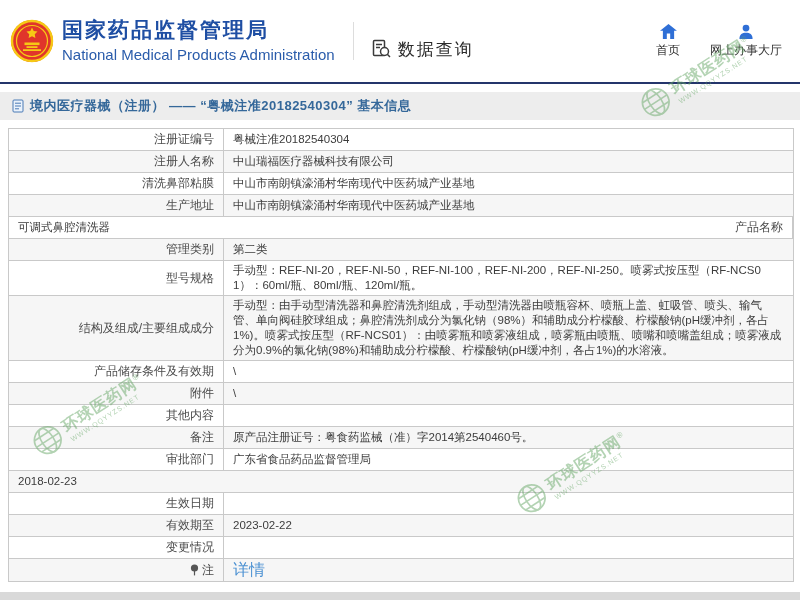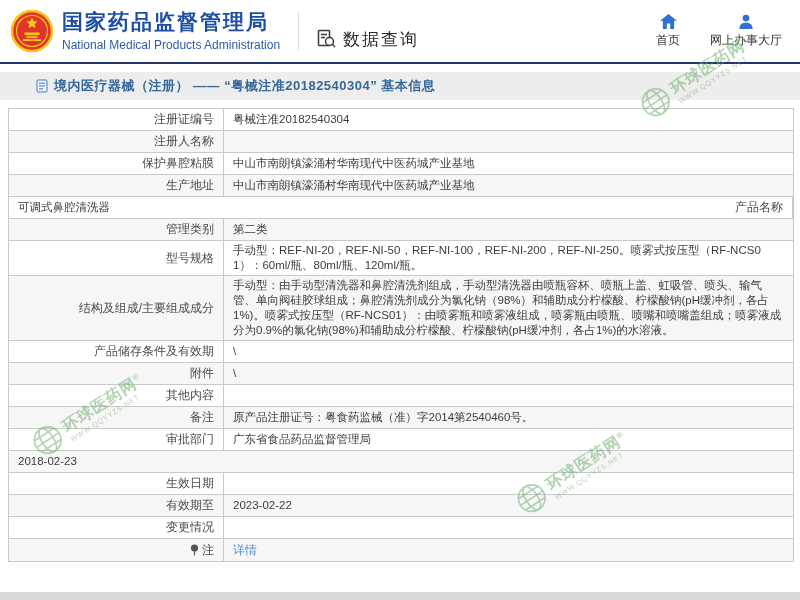--- a/index.html
+++ b/index.html
@@ -4,59 +4,59 @@
 <style>
   * { margin:0; padding:0; box-sizing:border-box; }
   html,body { width:800px; height:600px; }
   body {
     font-family:"Liberation Sans","DejaVu Sans",sans-serif;
     background:#ffffff; position:relative; overflow:hidden; color:#333;
   }
 
   
   .header {
-    height:64px; background:#fff; display:flex; align-items:center;
+    height:84px; background:#fff; display:flex; align-items:center;
     border-bottom:2px solid #24356b; padding:0 14px 0 10px; position:relative; z-index:2;
   }
   .brand { display:flex; align-items:center; gap:8px; }
   .brand-names { display:flex; flex-direction:column; line-height:1.1; }
   .org-cn { color:#1e4ea3; font-size:21px; font-weight:bold; letter-spacing:2px; }
-  .org-en { color:#2a5cab; font-size:12px; margin-top:6px; }
+  .org-en { color:#2a5cab; font-size:15px; margin-top:6px; }
   .hdr-divider { width:1px; height:38px; background:#ddd; margin:0 16px 0 18px; }
   .query { display:flex; align-items:center; gap:6px; cursor:pointer;margin-top:16px; }
   .query-label { font-size:17px; color:#2b2b2b; letter-spacing:2px; }
   .hdr-nav { margin-left:auto; display:flex; gap:30px; padding-right:4px;text-align:right; }
   .nav-item { display:flex; flex-direction:column; align-items:center; gap:3px; cursor:pointer; }
   .nav-item span.lbl { font-size:12px; color:#333; }
 
   
   .crumbbar {
     margin-top:8px; height:28px; background:#ededed;
-    display:flex; align-items:center; gap:6px; padding-left:36px;
+    display:flex; align-items:center; gap:6px; padding-left:12px;
     position:relative; z-index:2;
   }
   .crumb-text { font-size:13px; font-weight:600; color:#35689a; letter-spacing:.5px; }
 
   
   .info-table {
     margin:8px 6px 0 8px; width:786px;
     border:1px solid #c9c9c9; background:#fff;
     position:relative; z-index:1;
   }
   .row { display:flex; align-items:center; border-bottom:1px solid #c9c9c9; min-height:22px; background:#fff; }
   .row:last-child { border-bottom:none; }
   .row:nth-child(even) { background:#f6f6f6; }
   .cell { padding:2px 9px; }
   .cell.label {
     width:215px; flex:none; text-align:right; color:#4a4a4a; font-size:12px;
     border-right:1px solid #c9c9c9; align-self:stretch;
     display:flex; align-items:center; justify-content:flex-end; gap:3px; line-height:15px;
   }
   .cell.value { flex:1; font-size:11.5px; color:#3c3c3c; line-height:15px; word-break:break-all; }
-  .cell.value a { color:#4a90d2; text-decoration:none; font-size:12px; }
+  .cell.value a { color:#4a90d2; text-decoration:none; font-size:16px; }
   .pin { display:inline-flex; align-items:center; }
 
   
   .wm {
     position:absolute; display:flex; align-items:flex-end; gap:4px;
     opacity:.5; pointer-events:none; z-index:3;
     transform:rotate(-33deg); color:#69a869;
   }
   .wm-txt { display:flex; flex-direction:column; line-height:1; }
   .wm-main { font-size:16px; font-weight:bold; letter-spacing:1px; white-space:nowrap; }
@@ -136,25 +136,26 @@
 
       <span>注册证编号</span>
     </div>
     <div class="cell value">粤械注准20182540304</div>
   </div>
     <div class="row">
     <div class="cell label">
 
       <span>注册人名称</span>
     </div>
-  </div>
-    <div class="row">
-    <div class="cell label">
-
-      <span>保护鼻腔粘膜</span>
+    <div class="cell value">中山瑞福医疗器械科技有限公司</div>
+  </div>
+    <div class="row">
+    <div class="cell label">
+
+      <span>清洗鼻部粘膜</span>
     </div>
     <div class="cell value">中山市南朗镇濠涌村华南现代中医药城产业基地</div>
   </div>
     <div class="row">
     <div class="cell label">
 
       <span>生产地址</span>
     </div>
     <div class="cell value">中山市南朗镇濠涌村华南现代中医药城产业基地</div>
   </div>

